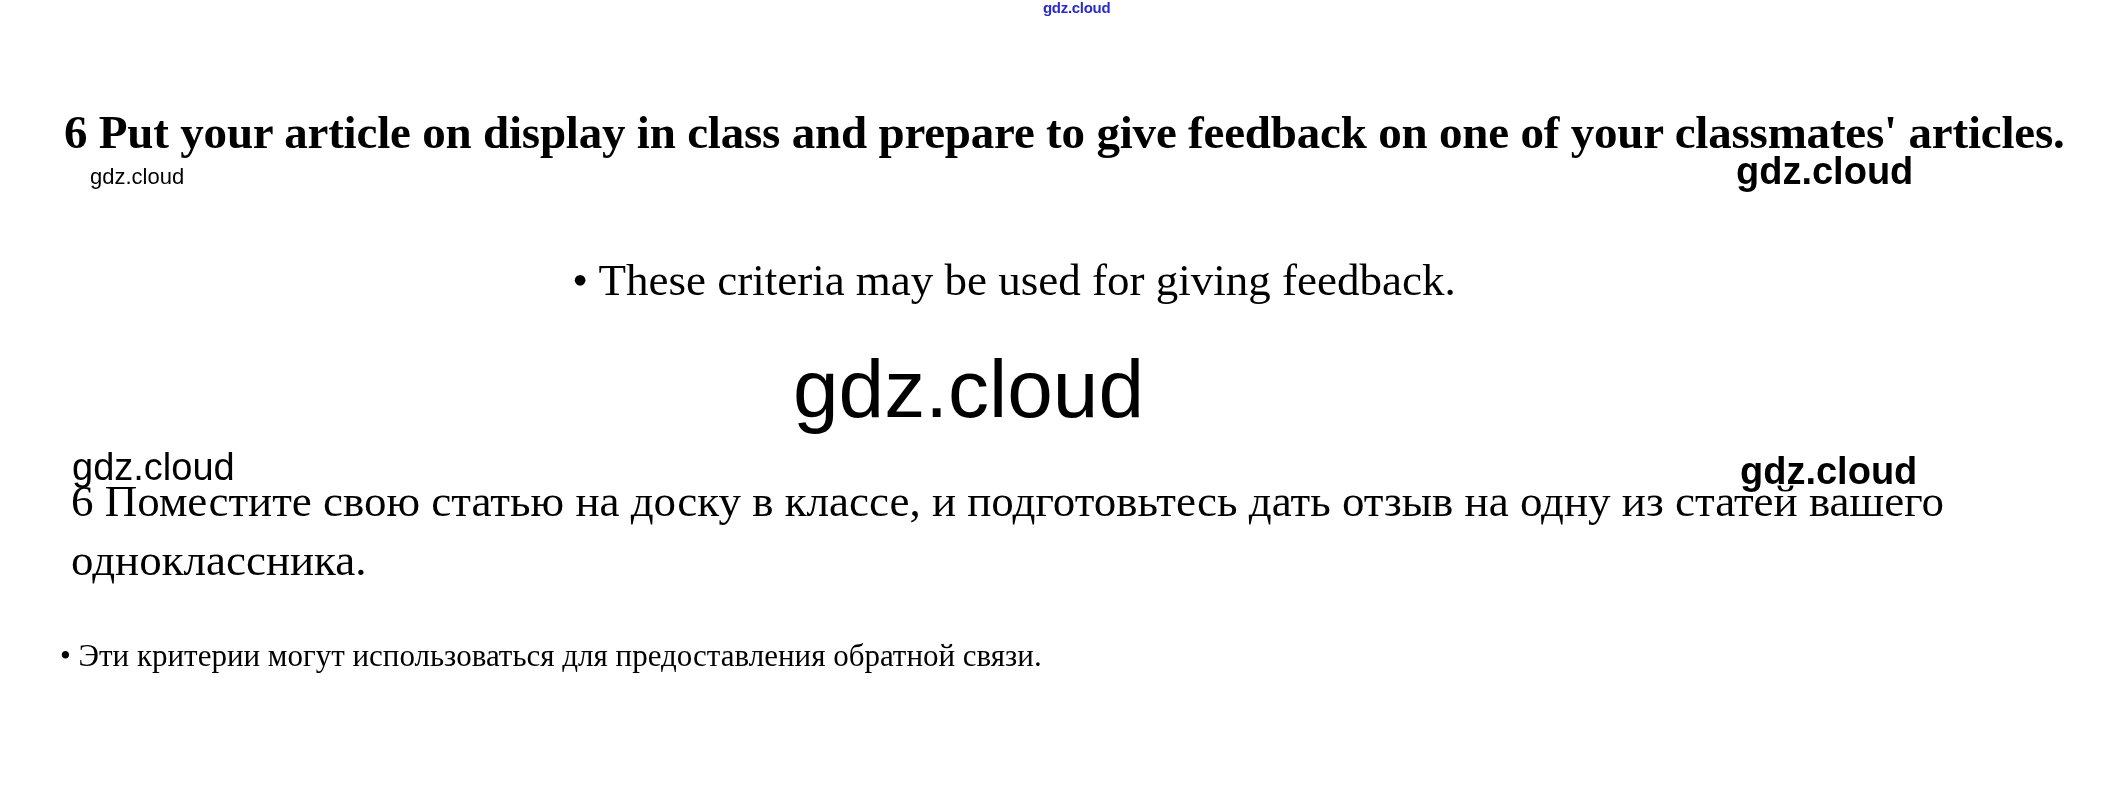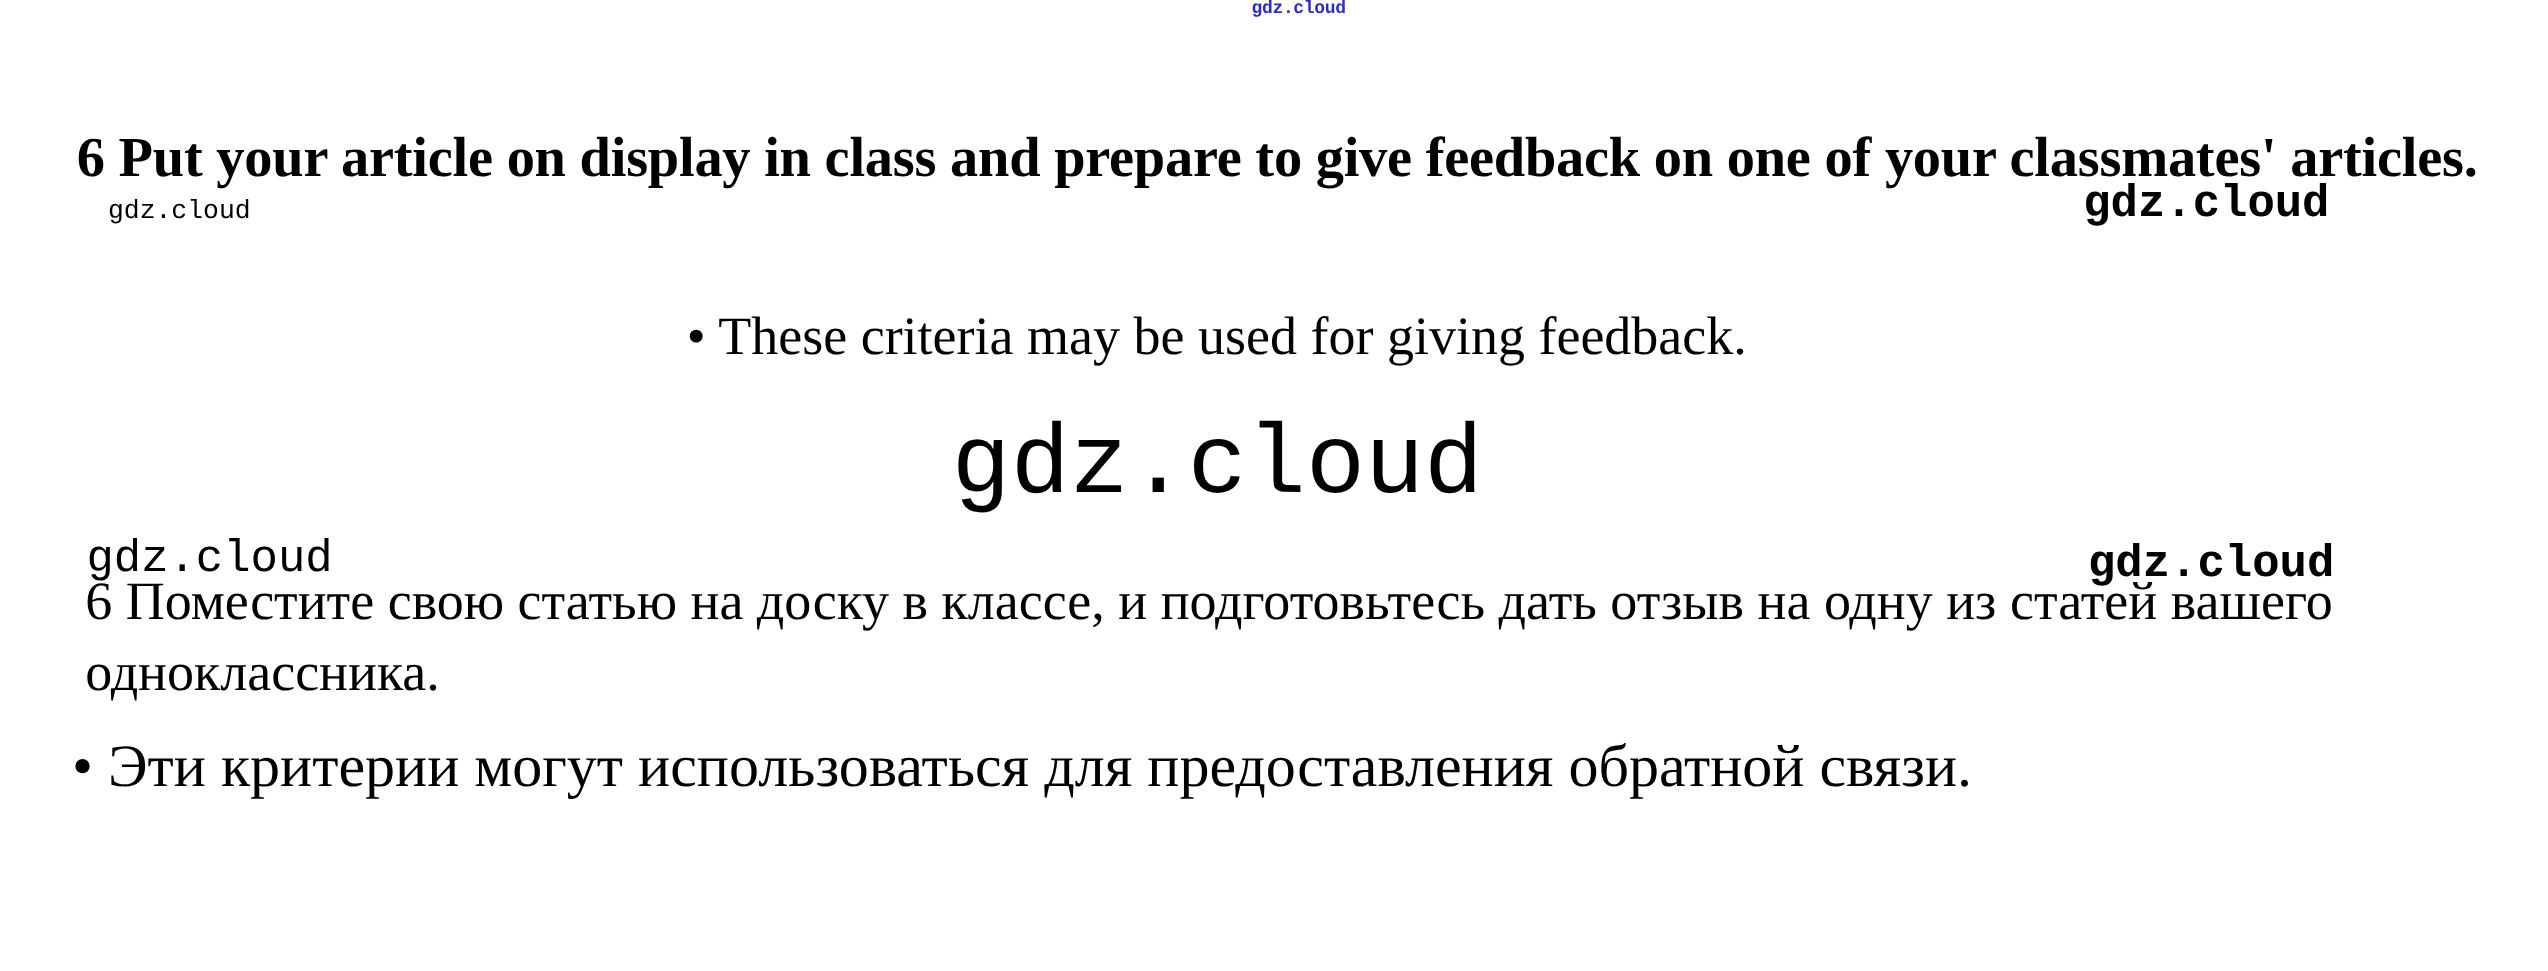--- a/index.html
+++ b/index.html
@@ -12,21 +12,21 @@
     height: 809px;
     position: relative;
     overflow: hidden;
     font-family: "Liberation Serif", serif;
     color: #000000;
   }
 
   
   .wm {
     position: absolute;
-    font-family: Liberation Mono, monospace;
+    font-family: Liberation Sans, sans-serif;
     color: #000000;
     white-space: nowrap;
     line-height: 1;
   }
   .wm-top {
     left: 1043px;
     top: 0px;
     font-size: 15px;
     color: #2b2bc8;
     letter-spacing: -0.3px;
@@ -96,23 +96,23 @@
     top: 472px;
     width: 2030px;
     font-size: 45px;
     font-weight: 400;
     line-height: 1.3;
     margin-left: 11px;
   }
   .bullet-ru {
     position: absolute;
     left: 60px;
-    top: 608px;
+    top: 637px;
     width: 2020px;
-    font-size: 50px;
+    font-size: 31px;
     font-weight: 400;
     line-height: 1.2;
   }
 </style>
 </head>
 <body>
 
 <div class="doc">
 
   <div class="heading-en">6 Put your article on display in class and prepare to give feedback on one of your classmates' articles.</div>

